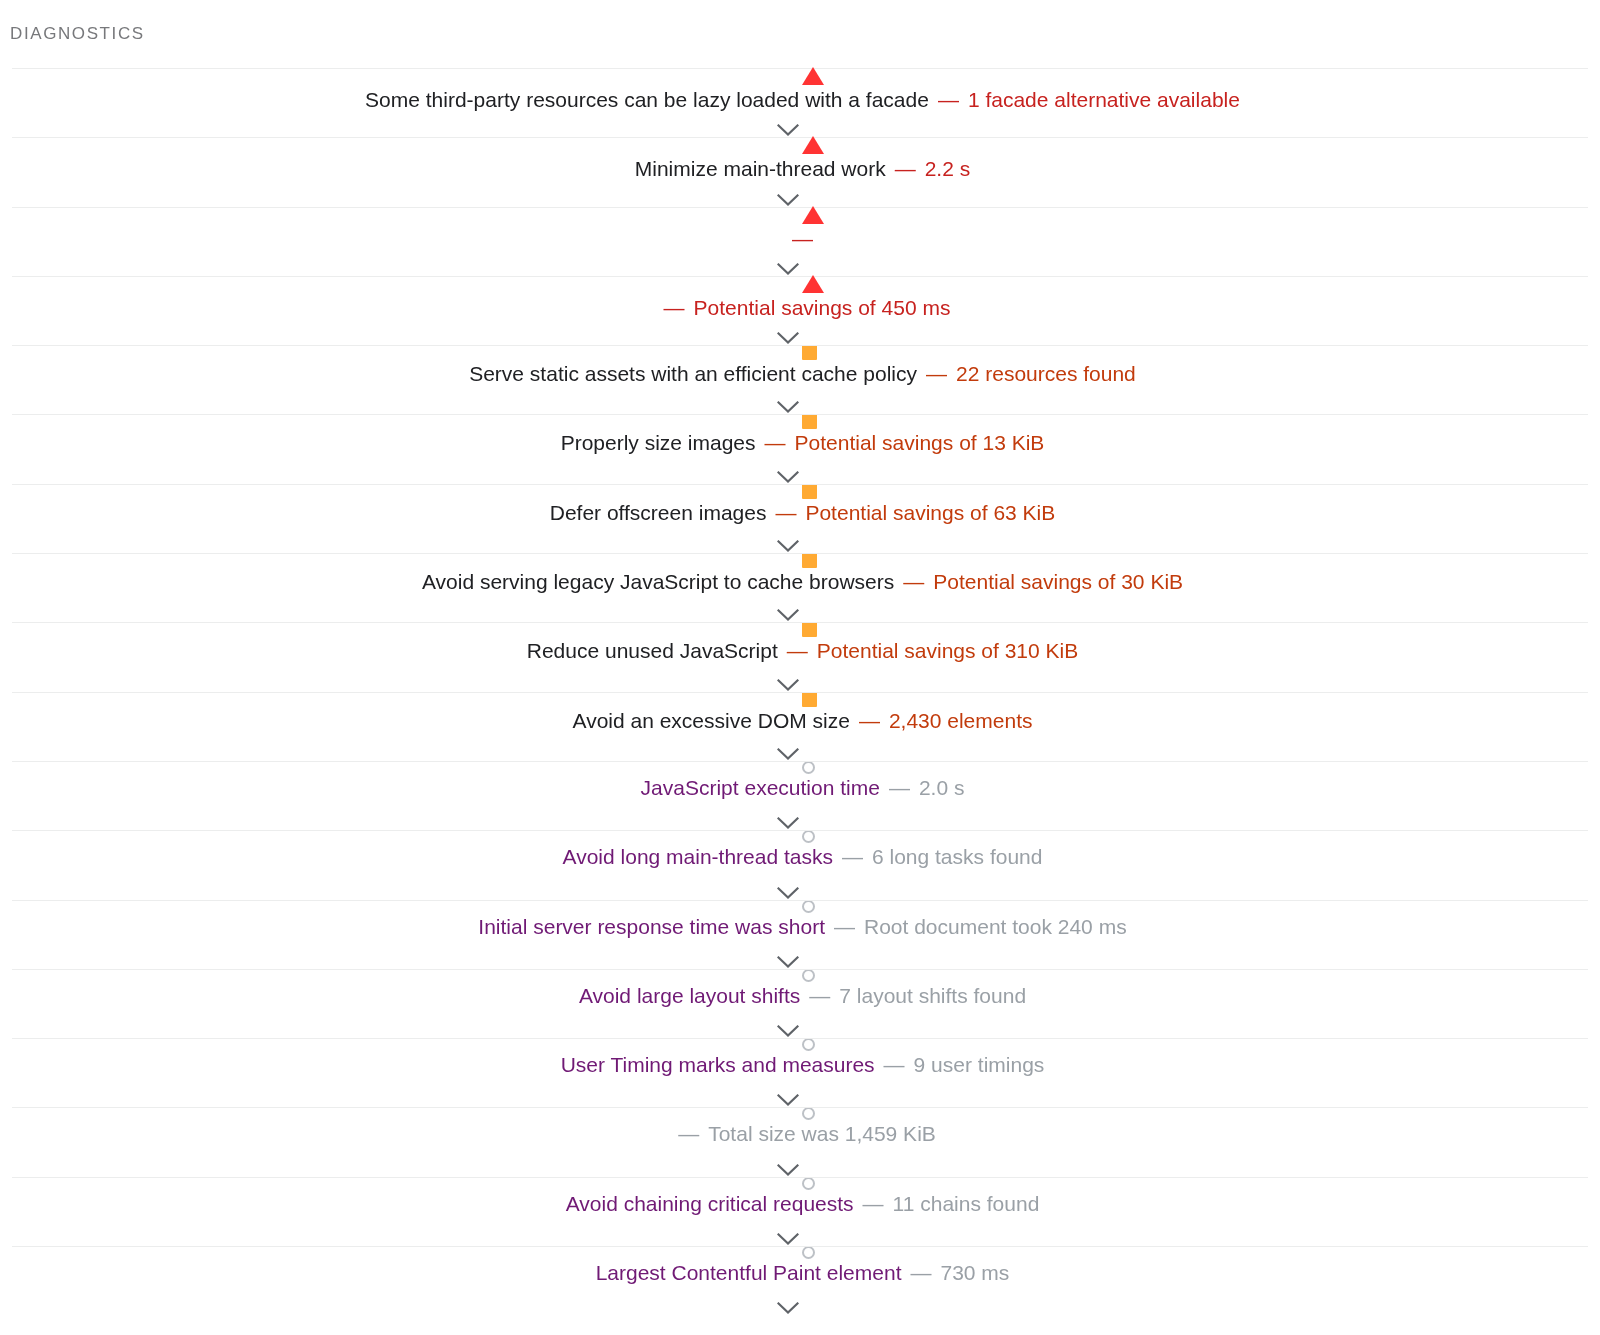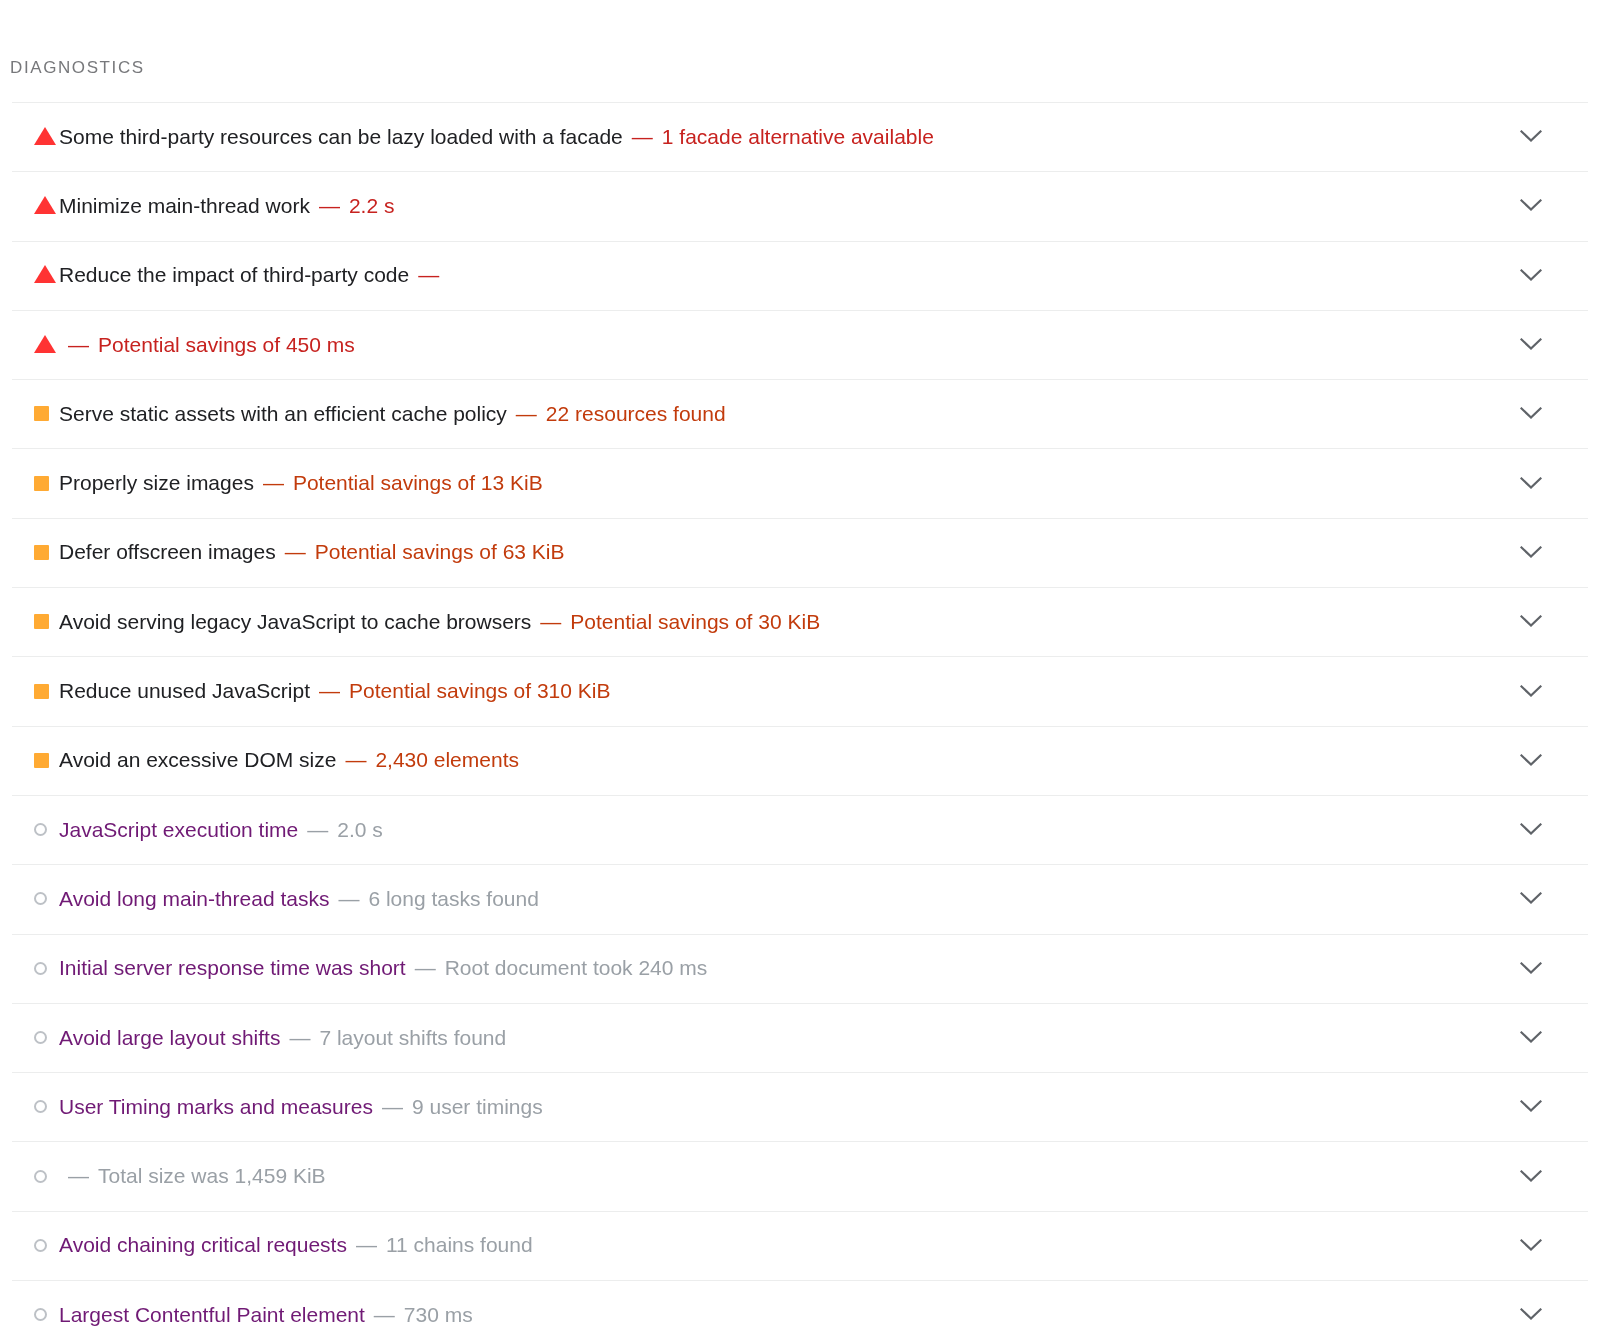--- a/index.html
+++ b/index.html
@@ -22,35 +22,35 @@
 
   .section-header {
     font-size: 17px;
     letter-spacing: 1.6px;
     color: #77787b;
     padding: 24px 0 0 10px;
     height: 30px;
     line-height: 20px;
     font-weight: 400;
     text-transform: none;
-    margin-top: 34px;
   }
 
   .audit-list {
     margin-top: 14px;
   }
 
   .audit-row {
     position: relative;
     height: 69.3px;
     display: flex;
     align-items: center;
     box-sizing: border-box;
     padding-left: 10px;
     padding-right: 10px;
+    flex-direction: column;
   }
 
   .audit-row::before {
     content: "";
     position: absolute;
     left: 12px;
     right: 12px;
     top: 0;
     height: 1px;
     background: #eceded;
@@ -177,21 +177,20 @@
           <svg class="chevron" width="22" height="13" viewBox="0 0 22 13" fill="none" xmlns="http://www.w3.org/2000/svg">
             <path d="M1.5 1.5L11 10.5L20.5 1.5" stroke="#5f6368" stroke-width="2.2" stroke-linecap="square" stroke-linejoin="miter"></path>
           </svg>
         </div>
       </div>
       <div class="audit-row sev-fail">
         <div class="icon-slot">
           <span class="ico-triangle"></span>
         </div>
         <div class="audit-text">
-          <span class="audit-title">Reduce the impact of third-party code</span>
           <span class="audit-sep">—</span>
         </div>
         <div class="chevron-slot">
           <svg class="chevron" width="22" height="13" viewBox="0 0 22 13" fill="none" xmlns="http://www.w3.org/2000/svg">
             <path d="M1.5 1.5L11 10.5L20.5 1.5" stroke="#5f6368" stroke-width="2.2" stroke-linecap="square" stroke-linejoin="miter"></path>
           </svg>
         </div>
       </div>
       <div class="audit-row sev-fail">
         <div class="icon-slot">

